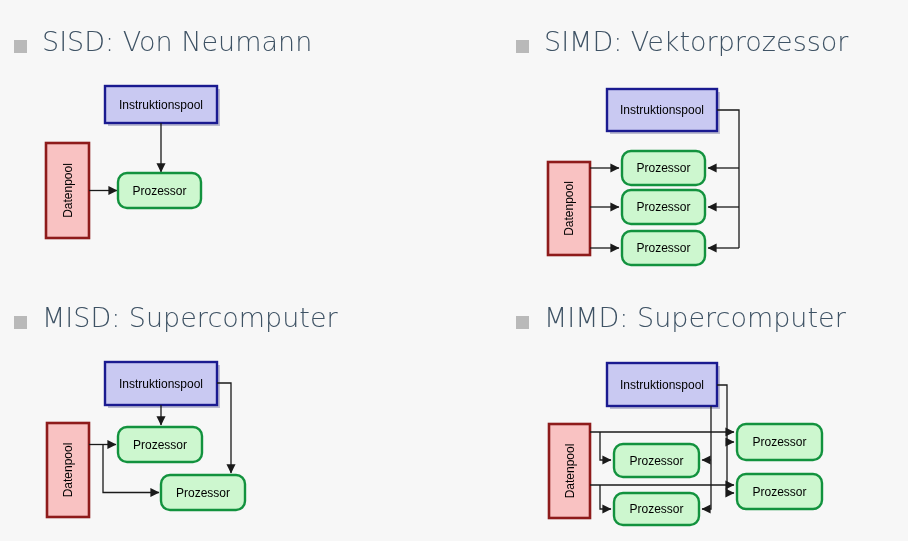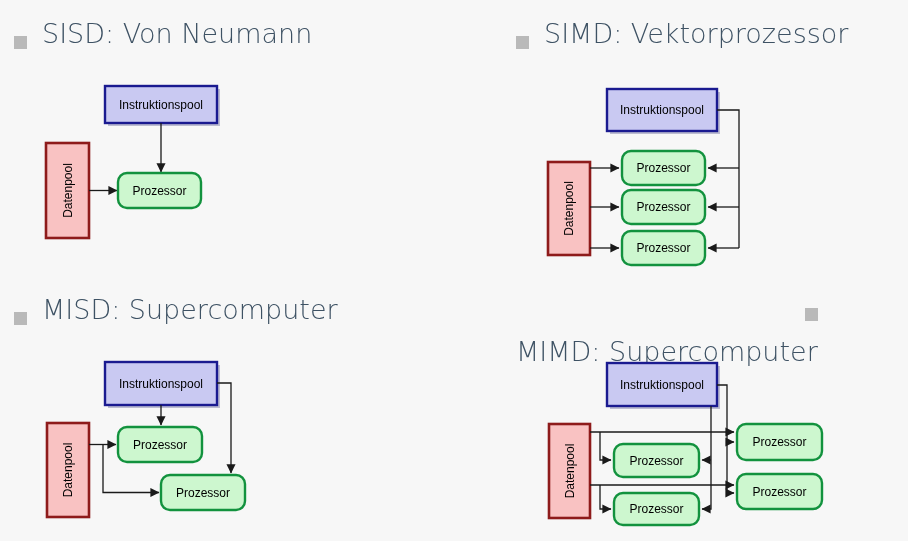--- a/index.html
+++ b/index.html
@@ -11,23 +11,23 @@
     --data_pool_border:#8e1b1b;
     --processor_fill:#cdf7cf;
     --processor_border:#12923e;
     --connector:#1a1a1a;
     --page_bg:#f7f7f7;
   }
   *{margin:0;padding:0;box-sizing:border-box;}
   html,body{width:908px;height:541px;}
   body{position:relative;background:var(--page_bg);overflow:hidden;
        font-family:"Liberation Sans",sans-serif;}
-  .heading{position:absolute;display:flex;align-items:flex-end;gap:15px;
+  .heading{position:absolute;display:flex;align-items:flex-start;gap:15px;
            color:var(--heading_text);
-           font:300 27px/31px "DejaVu Sans","Liberation Sans",sans-serif;}
+           font:300 27px/31px "DejaVu Sans","Liberation Sans",sans-serif;margin-top:8px;}
   .bullet{width:13px;height:13px;margin-top:14px;background:var(--bullet);flex:none;}
   svg{position:absolute;overflow:visible;}
   .pool-instr{fill:var(--instruction_pool_fill);stroke:var(--instruction_pool_border);stroke-width:2.4;}
   .pool-data{fill:var(--data_pool_fill);stroke:var(--data_pool_border);stroke-width:2.6;}
   .proc{fill:var(--processor_fill);stroke:var(--processor_border);stroke-width:2.4;}
   .shadow{fill:#8c8cb0;opacity:.55;stroke:none;}
   .wire{stroke:var(--connector);stroke-width:1.3;fill:none;}
   .box-label{font:12px "Liberation Sans",sans-serif;fill:#000;text-anchor:middle;}
   marker path{fill:var(--connector);}
 </style>
@@ -39,21 +39,21 @@
   <span>SISD: Von Neumann</span>
 </div>
 <div class="heading" style="left:516px;top:18px;">
   <span class="bullet"></span>
   <span>SIMD: Vektorprozessor</span>
 </div>
 <div class="heading" style="left:14px;top:294px;">
   <span class="bullet"></span>
   <span>MISD: Supercomputer</span>
 </div>
-<div class="heading" style="left:516px;top:294px;flex-direction:column;">
+<div class="heading" style="left:516px;top:294px;">
   <span class="bullet"></span>
   <span>MIMD: Supercomputer</span>
 </div>
 
 <svg style="left:40px;top:80px;" width="200" height="170" viewBox="0 0 200 170">
   <defs>
     <marker id="arr1" viewBox="0 0 10 10" refX="9.5" refY="5" markerWidth="8" markerHeight="7" orient="auto-start-reverse">
       <path d="M0 0 L10 5 L0 10 z"></path>
     </marker>
   </defs>

